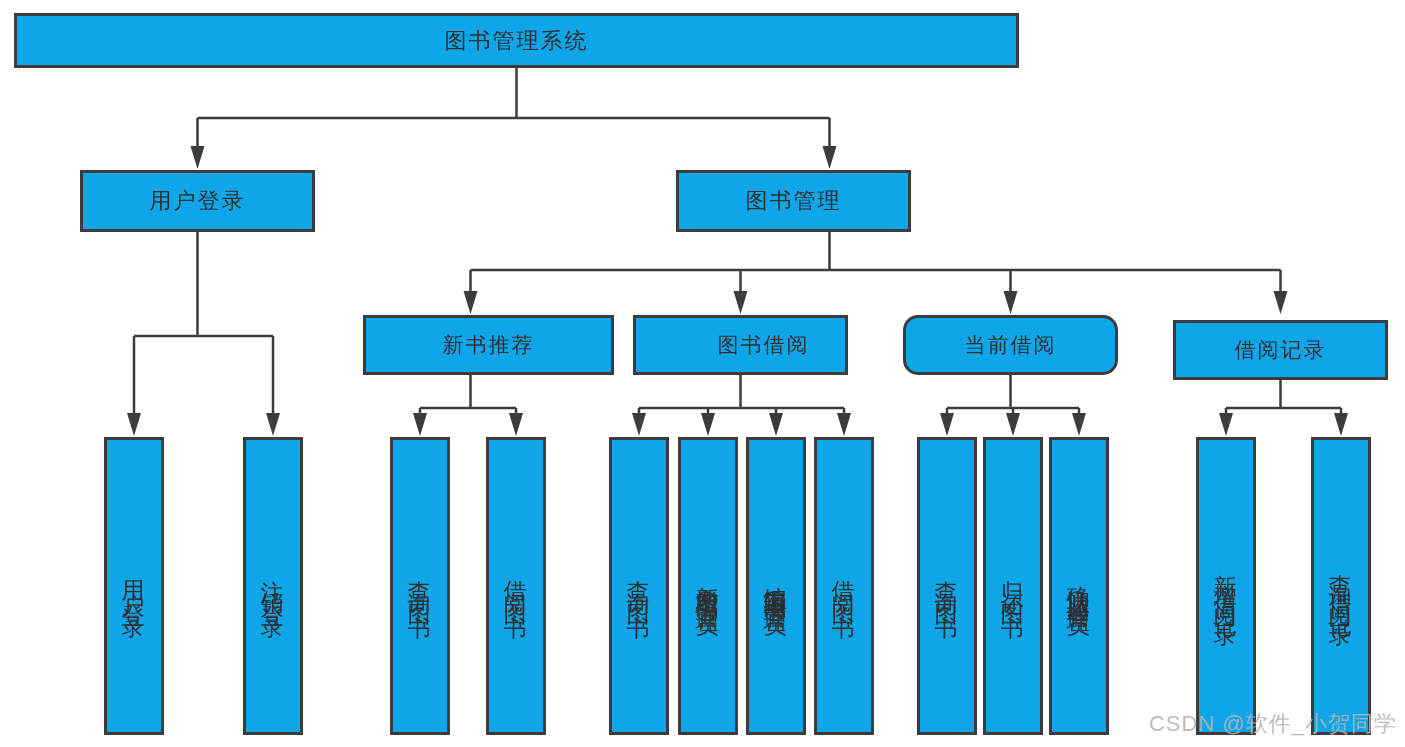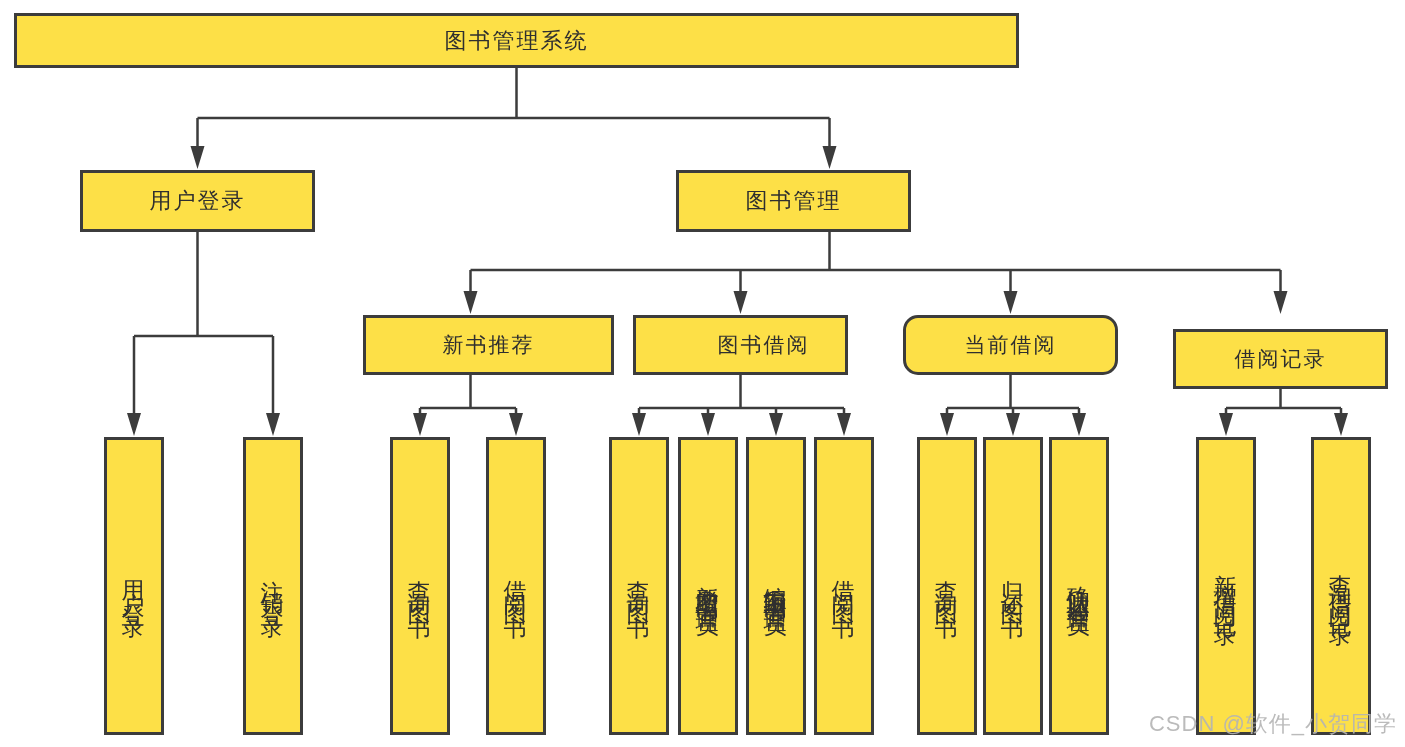--- a/index.html
+++ b/index.html
@@ -6,21 +6,21 @@
   body{
     width:1405px;height:747px;position:relative;overflow:hidden;
     background:#ffffff;
     font-family:"Liberation Sans","DejaVu Sans",sans-serif;
   }
   .canvas{position:absolute;inset:0;}
   svg.connectors{position:absolute;left:0;top:0;pointer-events:none;}
   .box{
     position:absolute;box-sizing:border-box;
     border:3px solid var(--line,#3c3c3c);
-    background:#fde047;
+    background:#0ea5e9;
     display:flex;align-items:center;justify-content:center;
     color:var(--text,#2f2f2f);
     font-size:21px;letter-spacing:2px;
     z-index:2;
   }
   .box.root{font-size:22px;}
   .box.lvl2{font-size:22px;}
   .box.v{
     writing-mode:vertical-rl;
     font-size:23px;letter-spacing:4px;
@@ -97,21 +97,21 @@
   </svg>
 
   <div class="box root" style="left:14px;top:13px;width:1005px;height:55px;">图书管理系统</div>
 
   <div class="box lvl2" style="left:80px;top:170px;width:235px;height:62px;">用户登录</div>
   <div class="box lvl2" style="left:676px;top:170px;width:235px;height:62px;">图书管理</div>
 
   <div class="box lvl3" style="left:363px;top:315px;width:251px;height:60px;">新书推荐</div>
   <div class="box lvl3" style="left:633px;top:315px;width:215px;height:60px;padding-left:46px;">图书借阅</div>
   <div class="box lvl3" style="left:903px;top:315px;width:215px;height:60px;border-radius:15px;">当前借阅</div>
-  <div class="box lvl3" style="left:1173px;top:329px;width:215px;height:60px;">借阅记录</div>
+  <div class="box lvl3" style="left:1173px;top:320px;width:215px;height:60px;">借阅记录</div>
 
   <div class="box v" style="left: 104px; top: 437px; width: 60px; height: 298px; letter-spacing: 12px;">用户登录</div>
   <div class="box v" style="left: 243px; top: 437px; width: 60px; height: 298px; letter-spacing: 12px;">注销登录</div>
 
   <div class="box v" style="left: 390px; top: 437px; width: 60px; height: 298px; letter-spacing: 12px;">查询图书</div>
   <div class="box v" style="left: 486px; top: 437px; width: 60px; height: 298px; letter-spacing: 12px;">借阅图书</div>
 
   <div class="box v" style="left: 609px; top: 437px; width: 60px; height: 298px; letter-spacing: 12px;">查询图书</div>
   <div class="box v" style="left: 678px; top: 437px; width: 60px; height: 298px; letter-spacing: 4px;">新增图书（管理员）</div>
   <div class="box v" style="left: 746px; top: 437px; width: 60px; height: 298px; letter-spacing: 4px;">编辑图书（管理员）</div>

